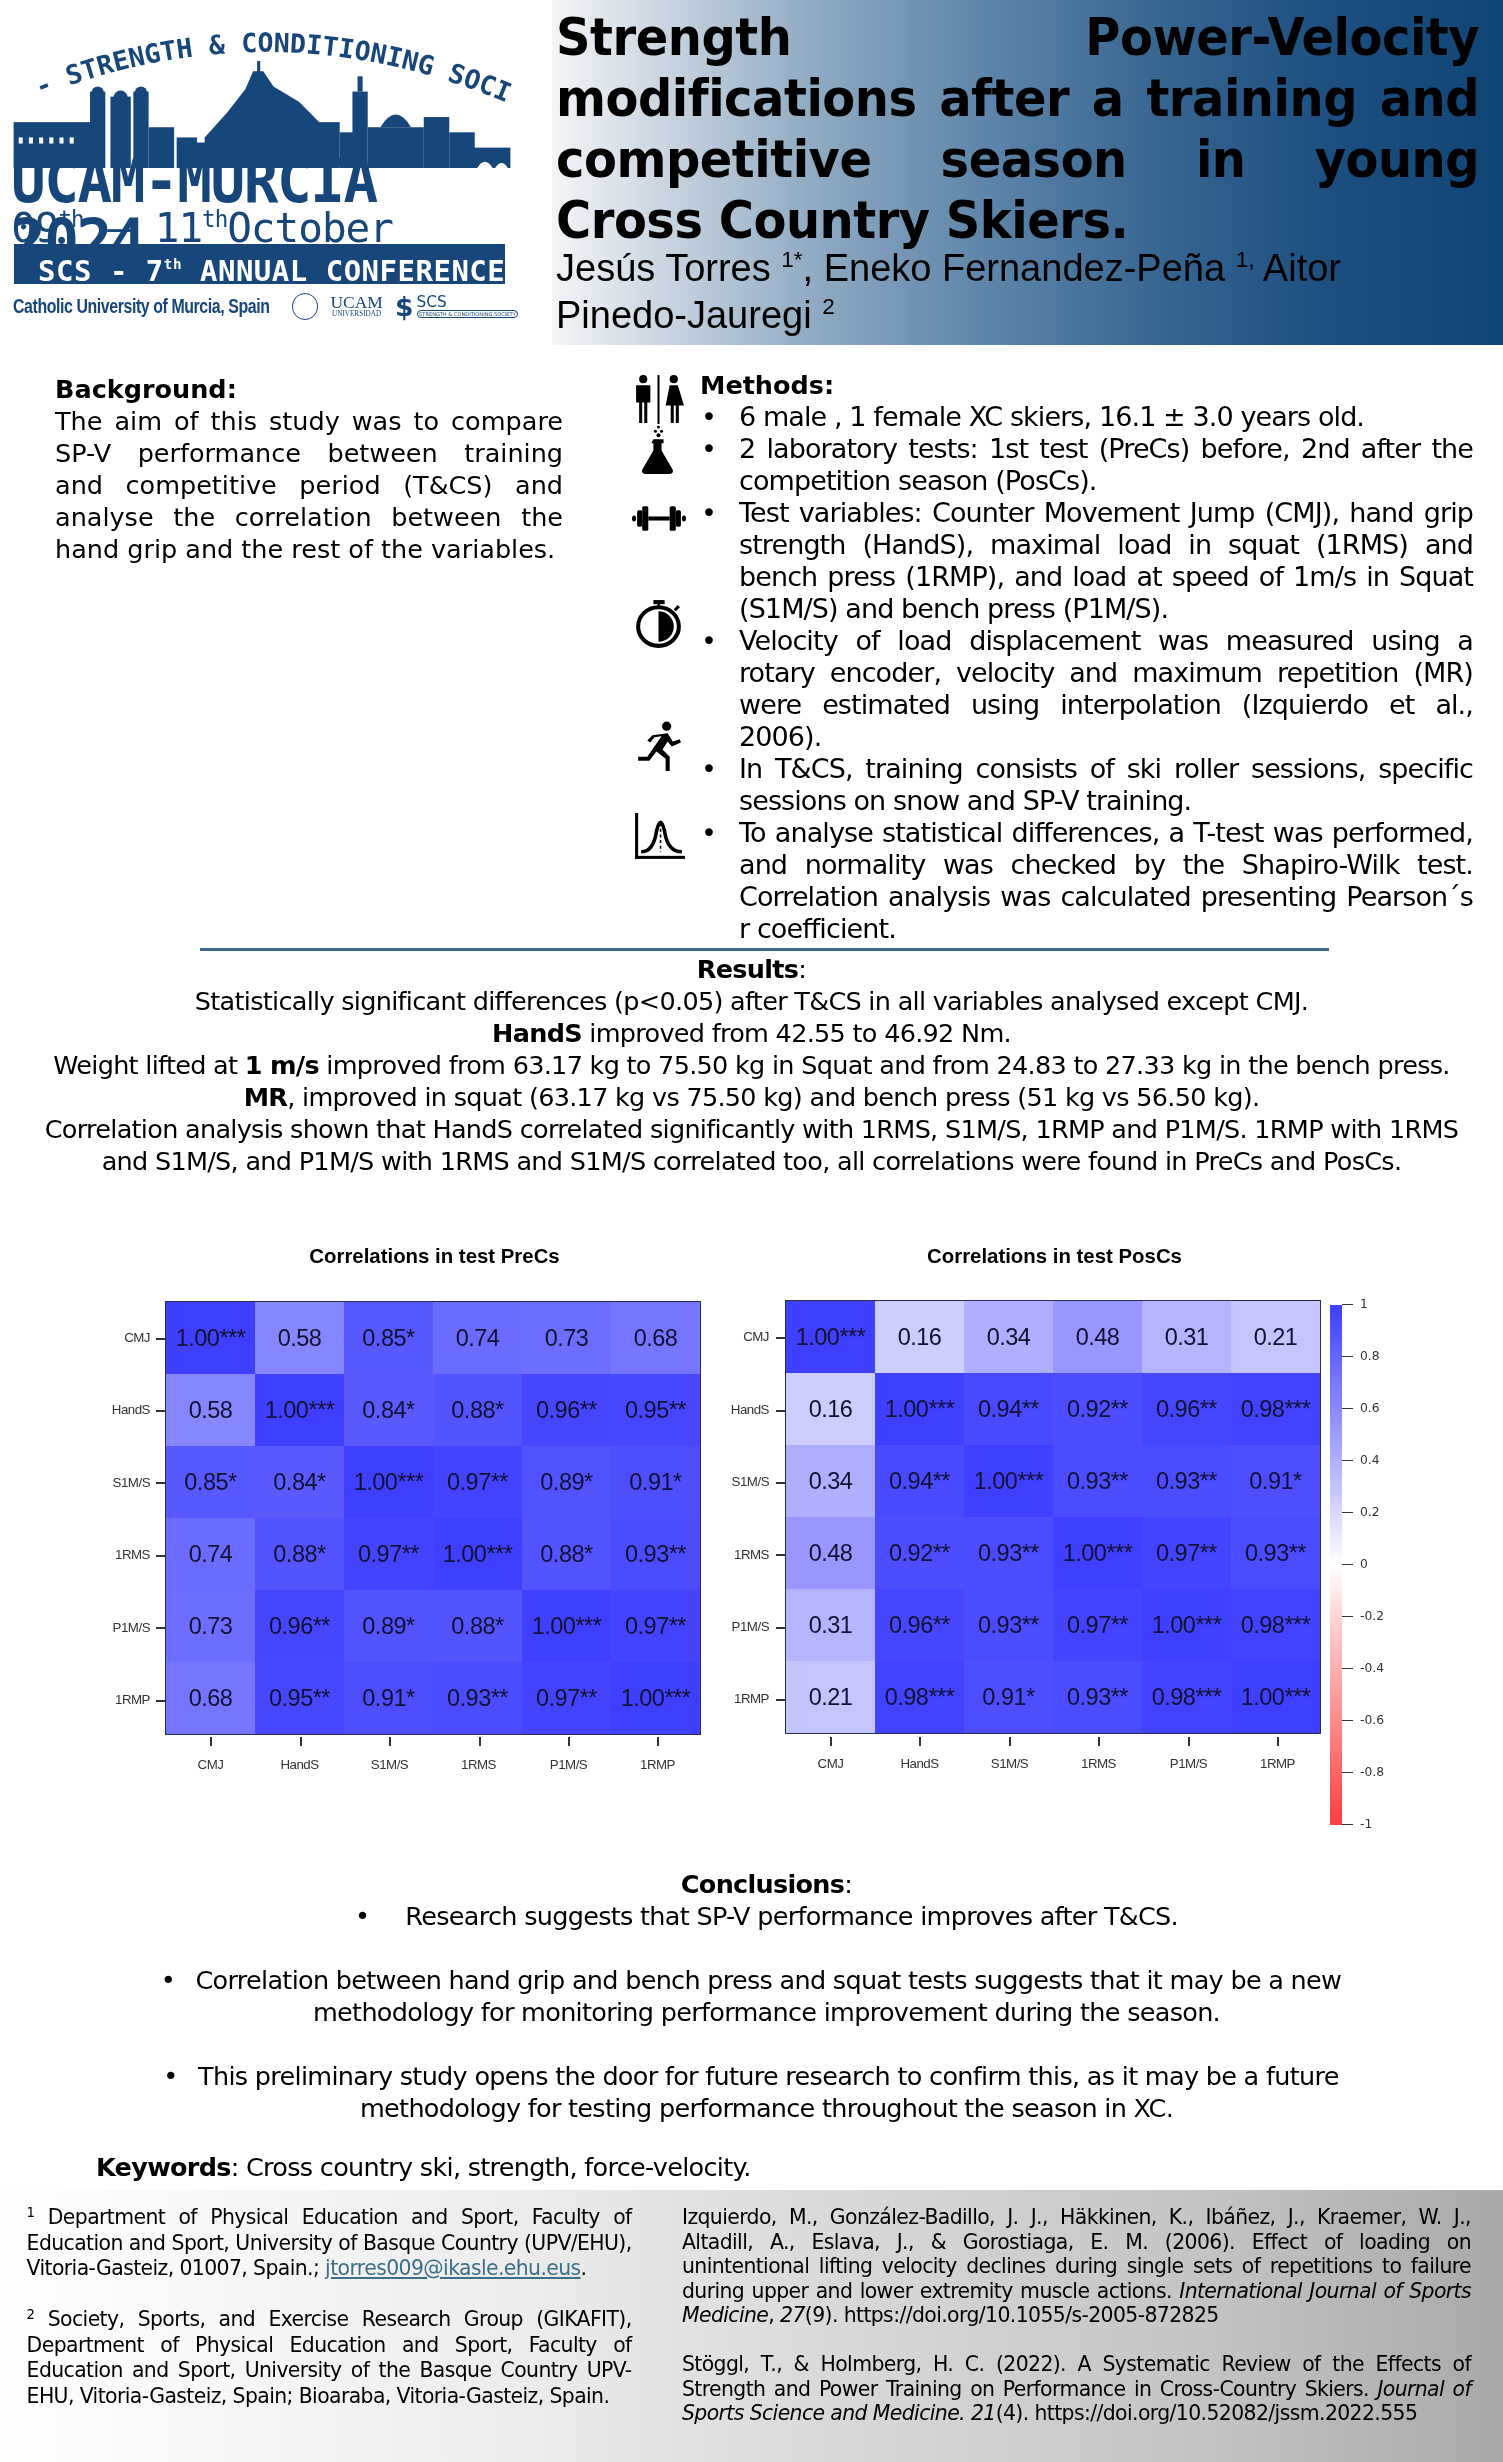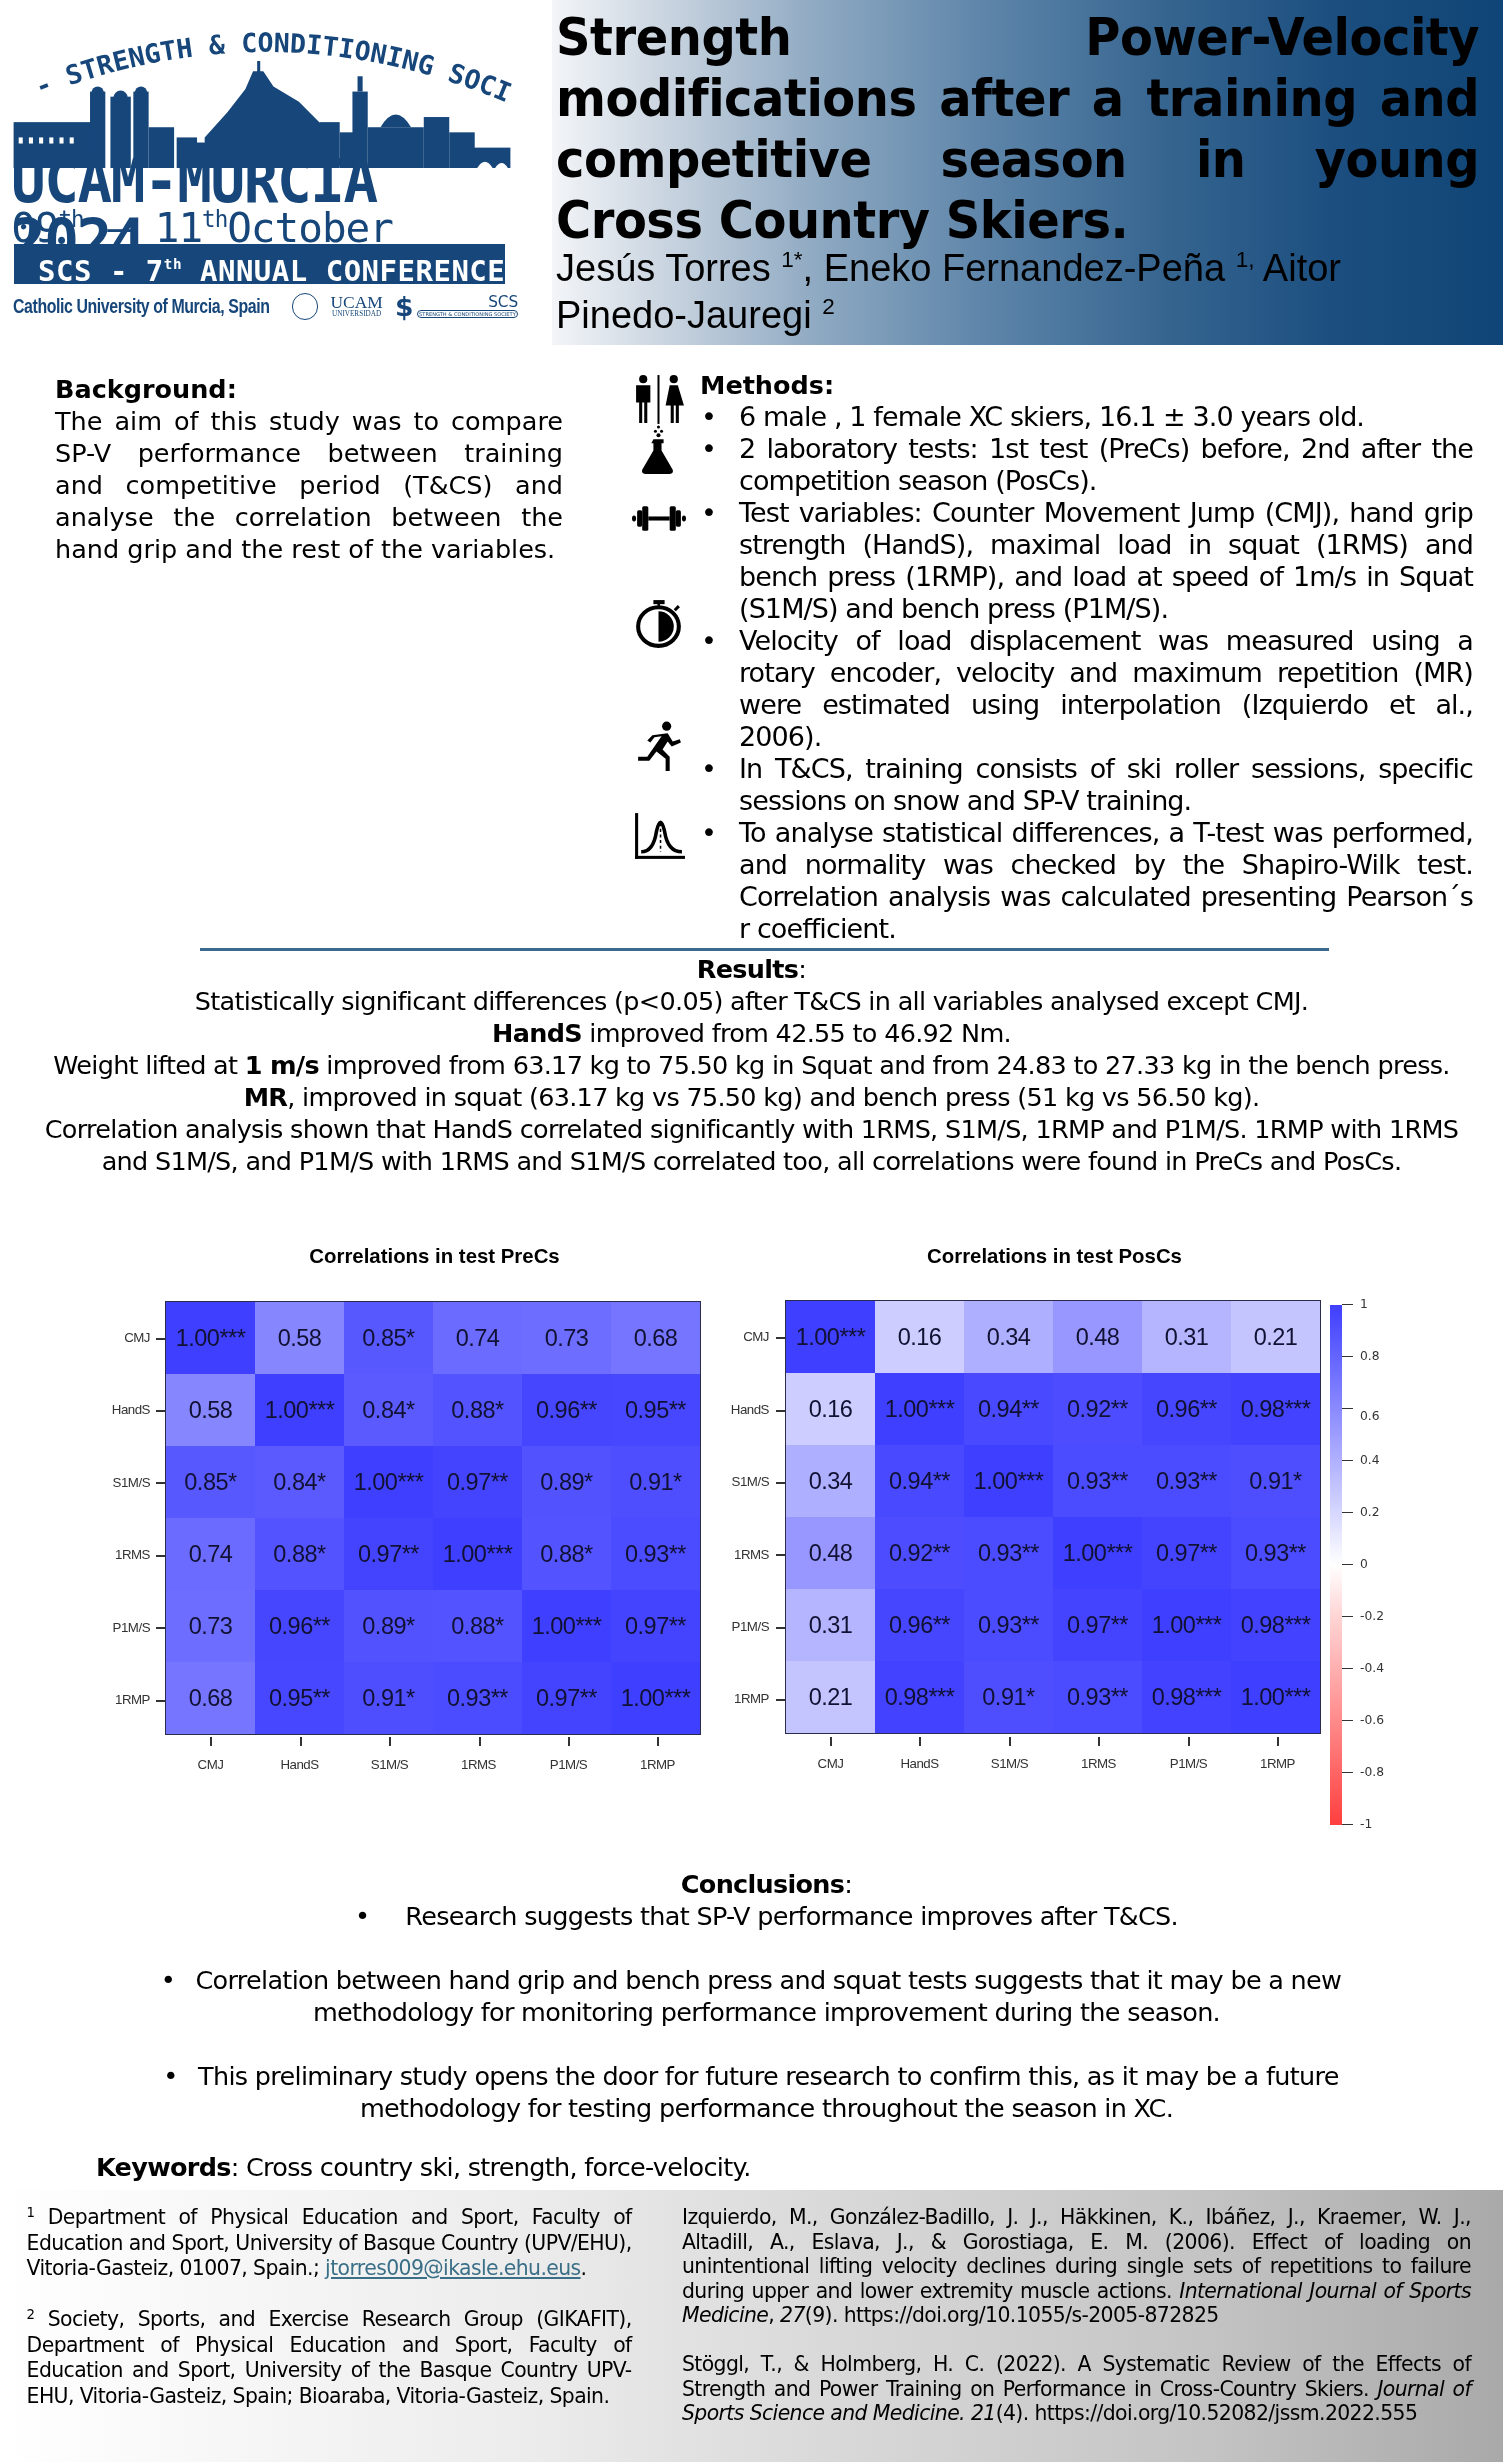--- a/index.html
+++ b/index.html
@@ -26,21 +26,21 @@
     color: #fff; font-family: "DejaVu Sans Mono", monospace; font-weight: bold; font-size: 29px;
     line-height: 40px; text-align: right; letter-spacing: 0.5px; }
   #logo .banner sup { font-size: 14.3px; vertical-align: 12.3px; }
   #logo .sub { position: absolute; left: 13.3px; top: 291px; width: 506px; height: 31px; display: flex; align-items: center; gap: 12.3px; color: #16467a; }
   #logo .sub .uni { font-family: "Liberation Sans", sans-serif; font-weight: bold; font-size: 19.4px; letter-spacing: -0.5px; transform: scaleX(0.82); transform-origin: left; white-space: nowrap; width: 266px; }
   #logo .seal { width: 26.6px; height: 26.6px; border-radius: 50%; border: 1.5px solid #16467a; box-sizing: border-box; }
   #logo .ucam { font-family: "Liberation Serif", serif; font-size: 17.4px; line-height: 0.9; text-align: center; }
   #logo .ucam small { display: block; font-size: 7.2px; }
   #logo .scs { display: flex; align-items: center; gap: 3.1px; }
   #logo .scs .s-mark { font-family: "DejaVu Sans", sans-serif; font-size: 26.6px; font-weight: bold; }
-  #logo .scs .s-txt { font-size: 15.3px; text-align: right; line-height: 1; font-family: "DejaVu Sans", sans-serif; }
+  #logo .scs .s-txt { font-size: 15.3px; text-align: left; line-height: 1; font-family: "DejaVu Sans", sans-serif; }
   #logo .scs .s-txt small { display: block; font-size: 5.1px; border: 0.5px solid #16467a; border-radius: 4.1px; padding: 0.5px 1.5px; }
 
   #title-band { left: 552px; top: 0; width: 951px; height: 345px;
     background: linear-gradient(90deg, #f3f5f8 0%, #c9d4e0 12%, #8ea9c2 28%, #5f86aa 45%, #35648f 65%, #1c4f80 82%, #0f4576 100%); }
   #title-text { left: 556px; top: 7.2px; width: 924px;
     font-family: "DejaVu Sans", sans-serif; font-weight: bold; font-size: 51px; line-height: 61px;
     text-align: justify; text-align-last: left; letter-spacing: -0.5px; transform: scaleX(0.94); transform-origin: left; width: 982px; }
   #authors { left: 556px; top: 245px; width: 920px; font-family: "Liberation Sans", sans-serif;
     font-size: 38px; line-height: 47px; }
   #authors sup { font-size: 22.5px; vertical-align: 14.3px; line-height: 0; }
@@ -406,21 +406,21 @@
 <div class="abs hm-xlab" style="left: 1054px; top: 1756px;">1RMS</div>
 <div class="tick-v" style="left: 1188px; top: 1737px;"></div>
 <div class="abs hm-xlab" style="left: 1144px; top: 1756px;">P1M/S</div>
 <div class="tick-v" style="left: 1277px; top: 1737px;"></div>
 <div class="abs hm-xlab" style="left: 1233px; top: 1756px;">1RMP</div>
 <div class="cb-tick" style="top: 1304px;"></div>
 <div class="cb-lab" style="top: 1297px;">1</div>
 <div class="cb-tick" style="top: 1356px;"></div>
 <div class="cb-lab" style="top: 1349px;">0.8</div>
 <div class="cb-tick" style="top: 1408px;"></div>
-<div class="cb-lab" style="top: 1401px; margin-top: 8px;">0.6</div>
+<div class="cb-lab" style="top: 1401px;">0.6</div>
 <div class="cb-tick" style="top: 1460px;"></div>
 <div class="cb-lab" style="top: 1453px;">0.4</div>
 <div class="cb-tick" style="top: 1512px;"></div>
 <div class="cb-lab" style="top: 1505px;">0.2</div>
 <div class="cb-tick" style="top: 1564px;"></div>
 <div class="cb-lab" style="top: 1557px;">0</div>
 <div class="cb-tick" style="top: 1616px;"></div>
 <div class="cb-lab" style="top: 1609px;">-0.2</div>
 <div class="cb-tick" style="top: 1668px;"></div>
 <div class="cb-lab" style="top: 1661px;">-0.4</div>

